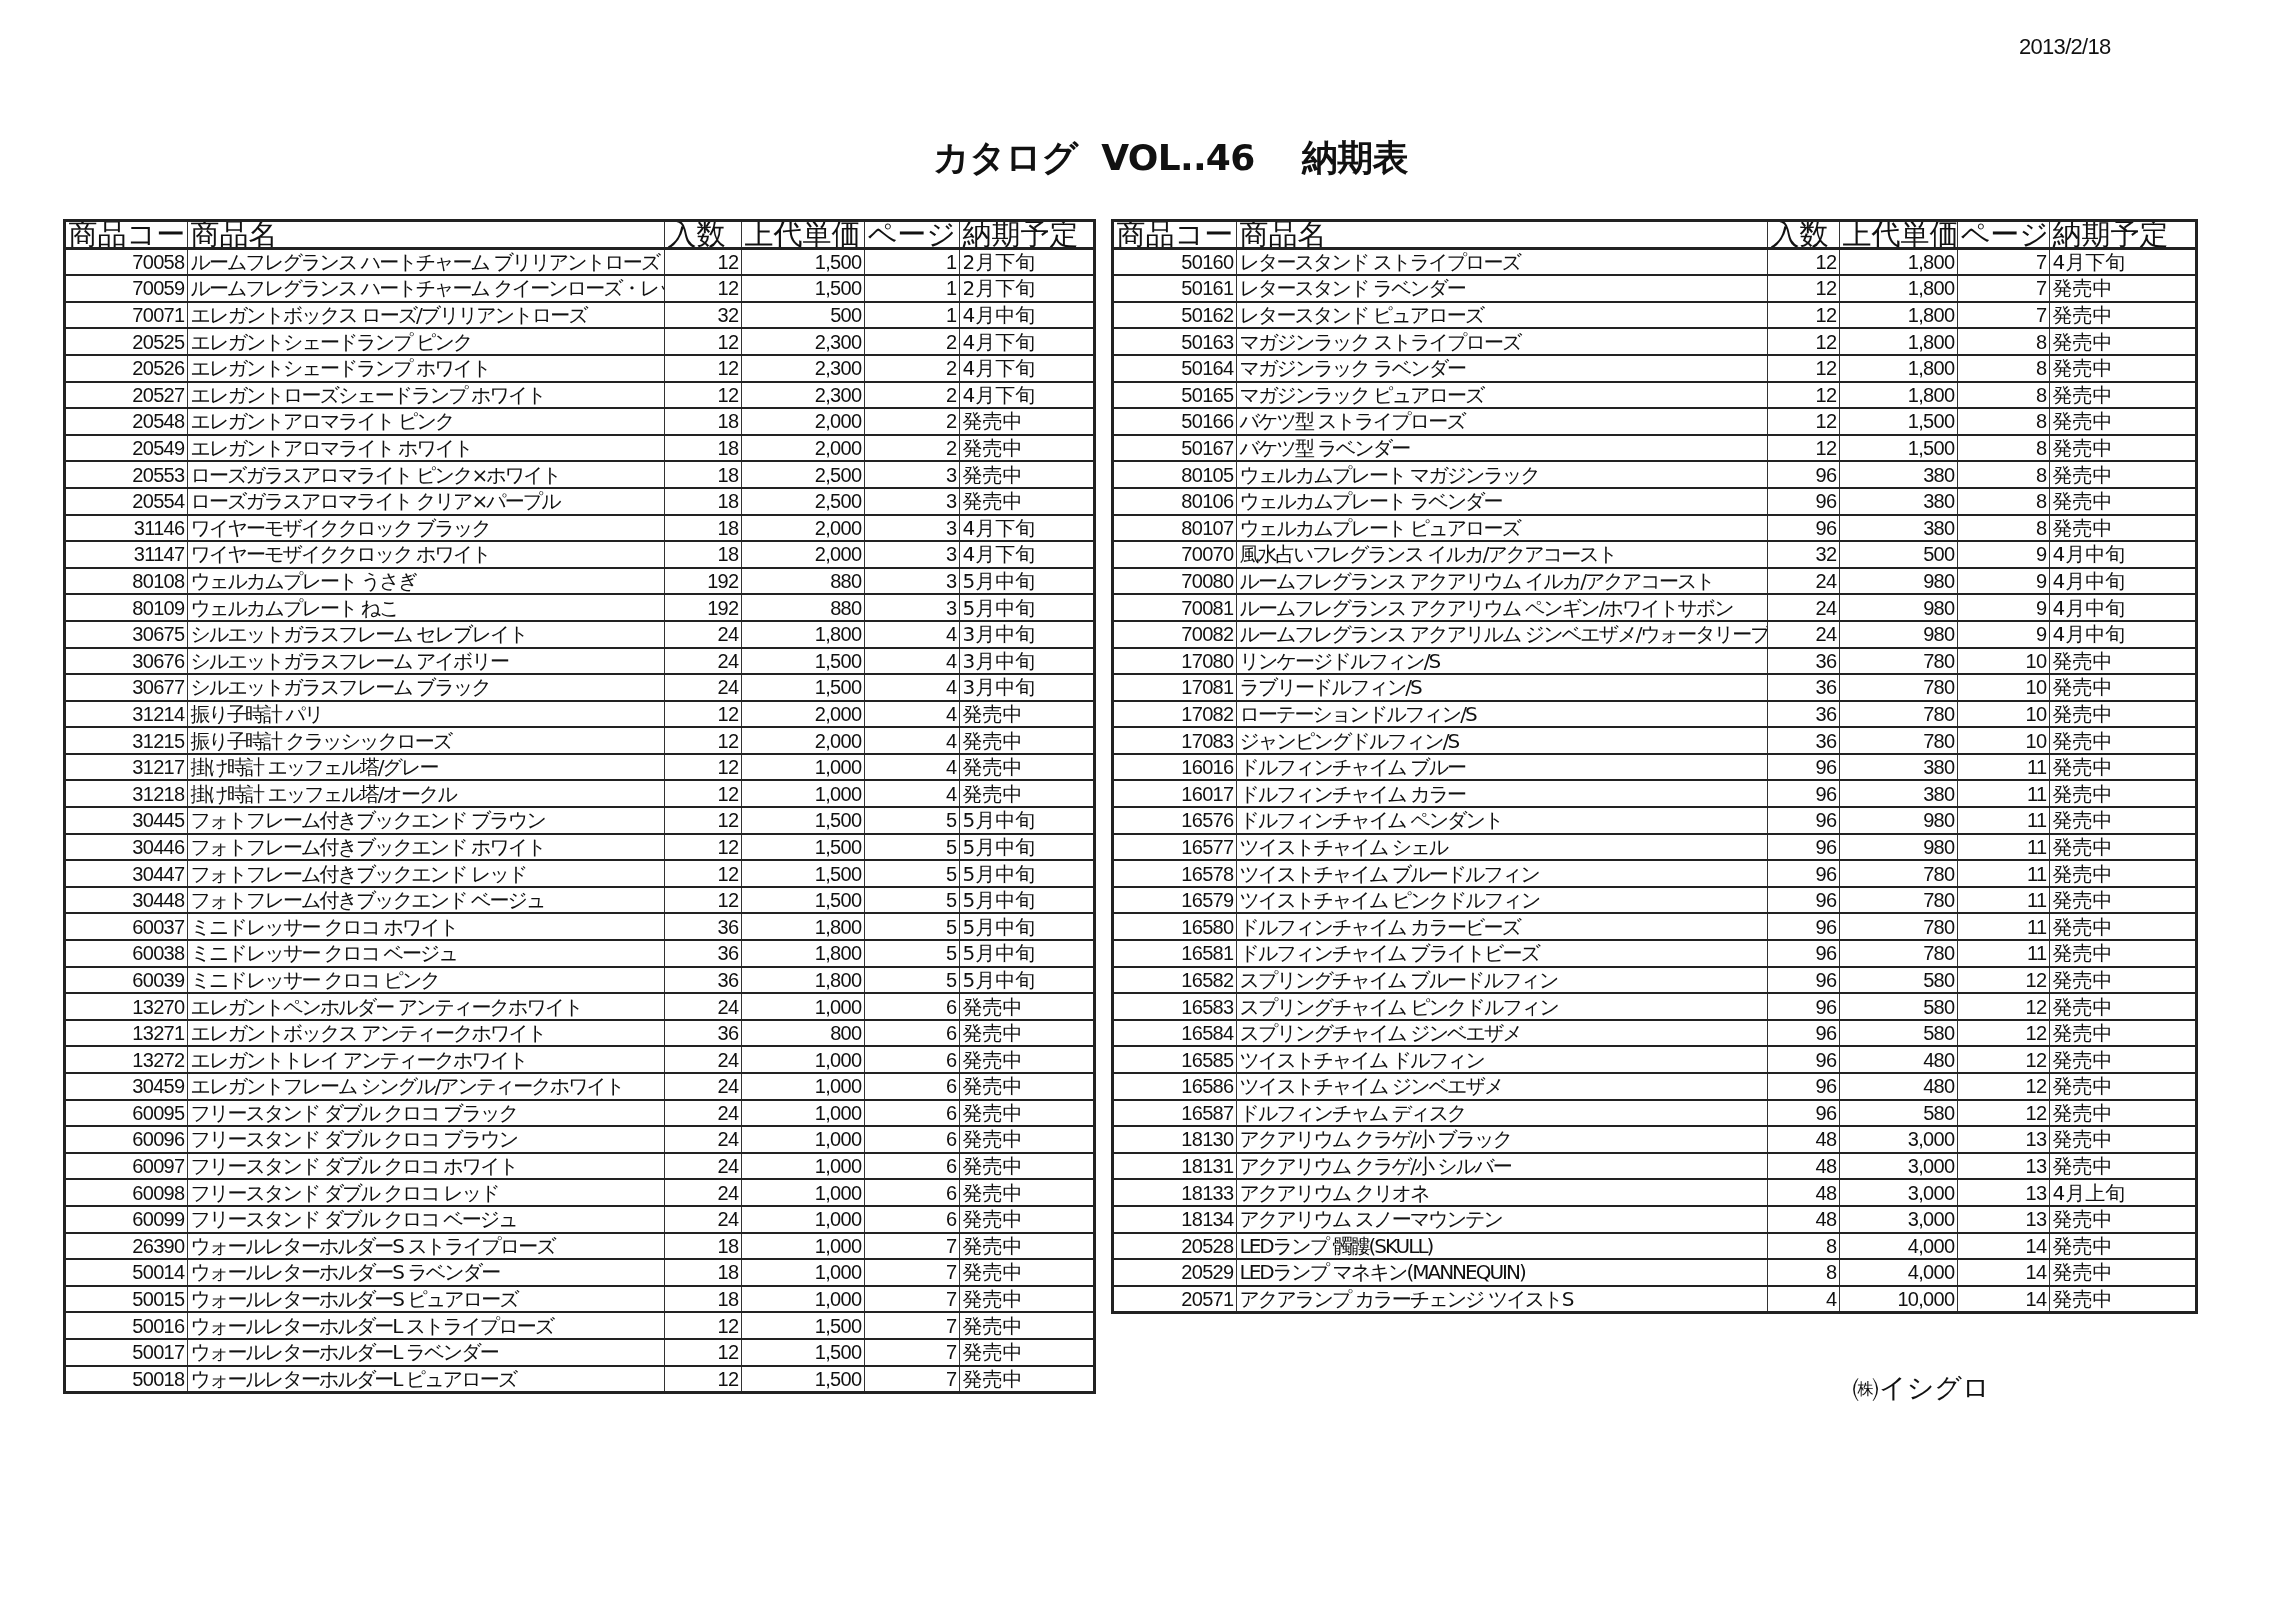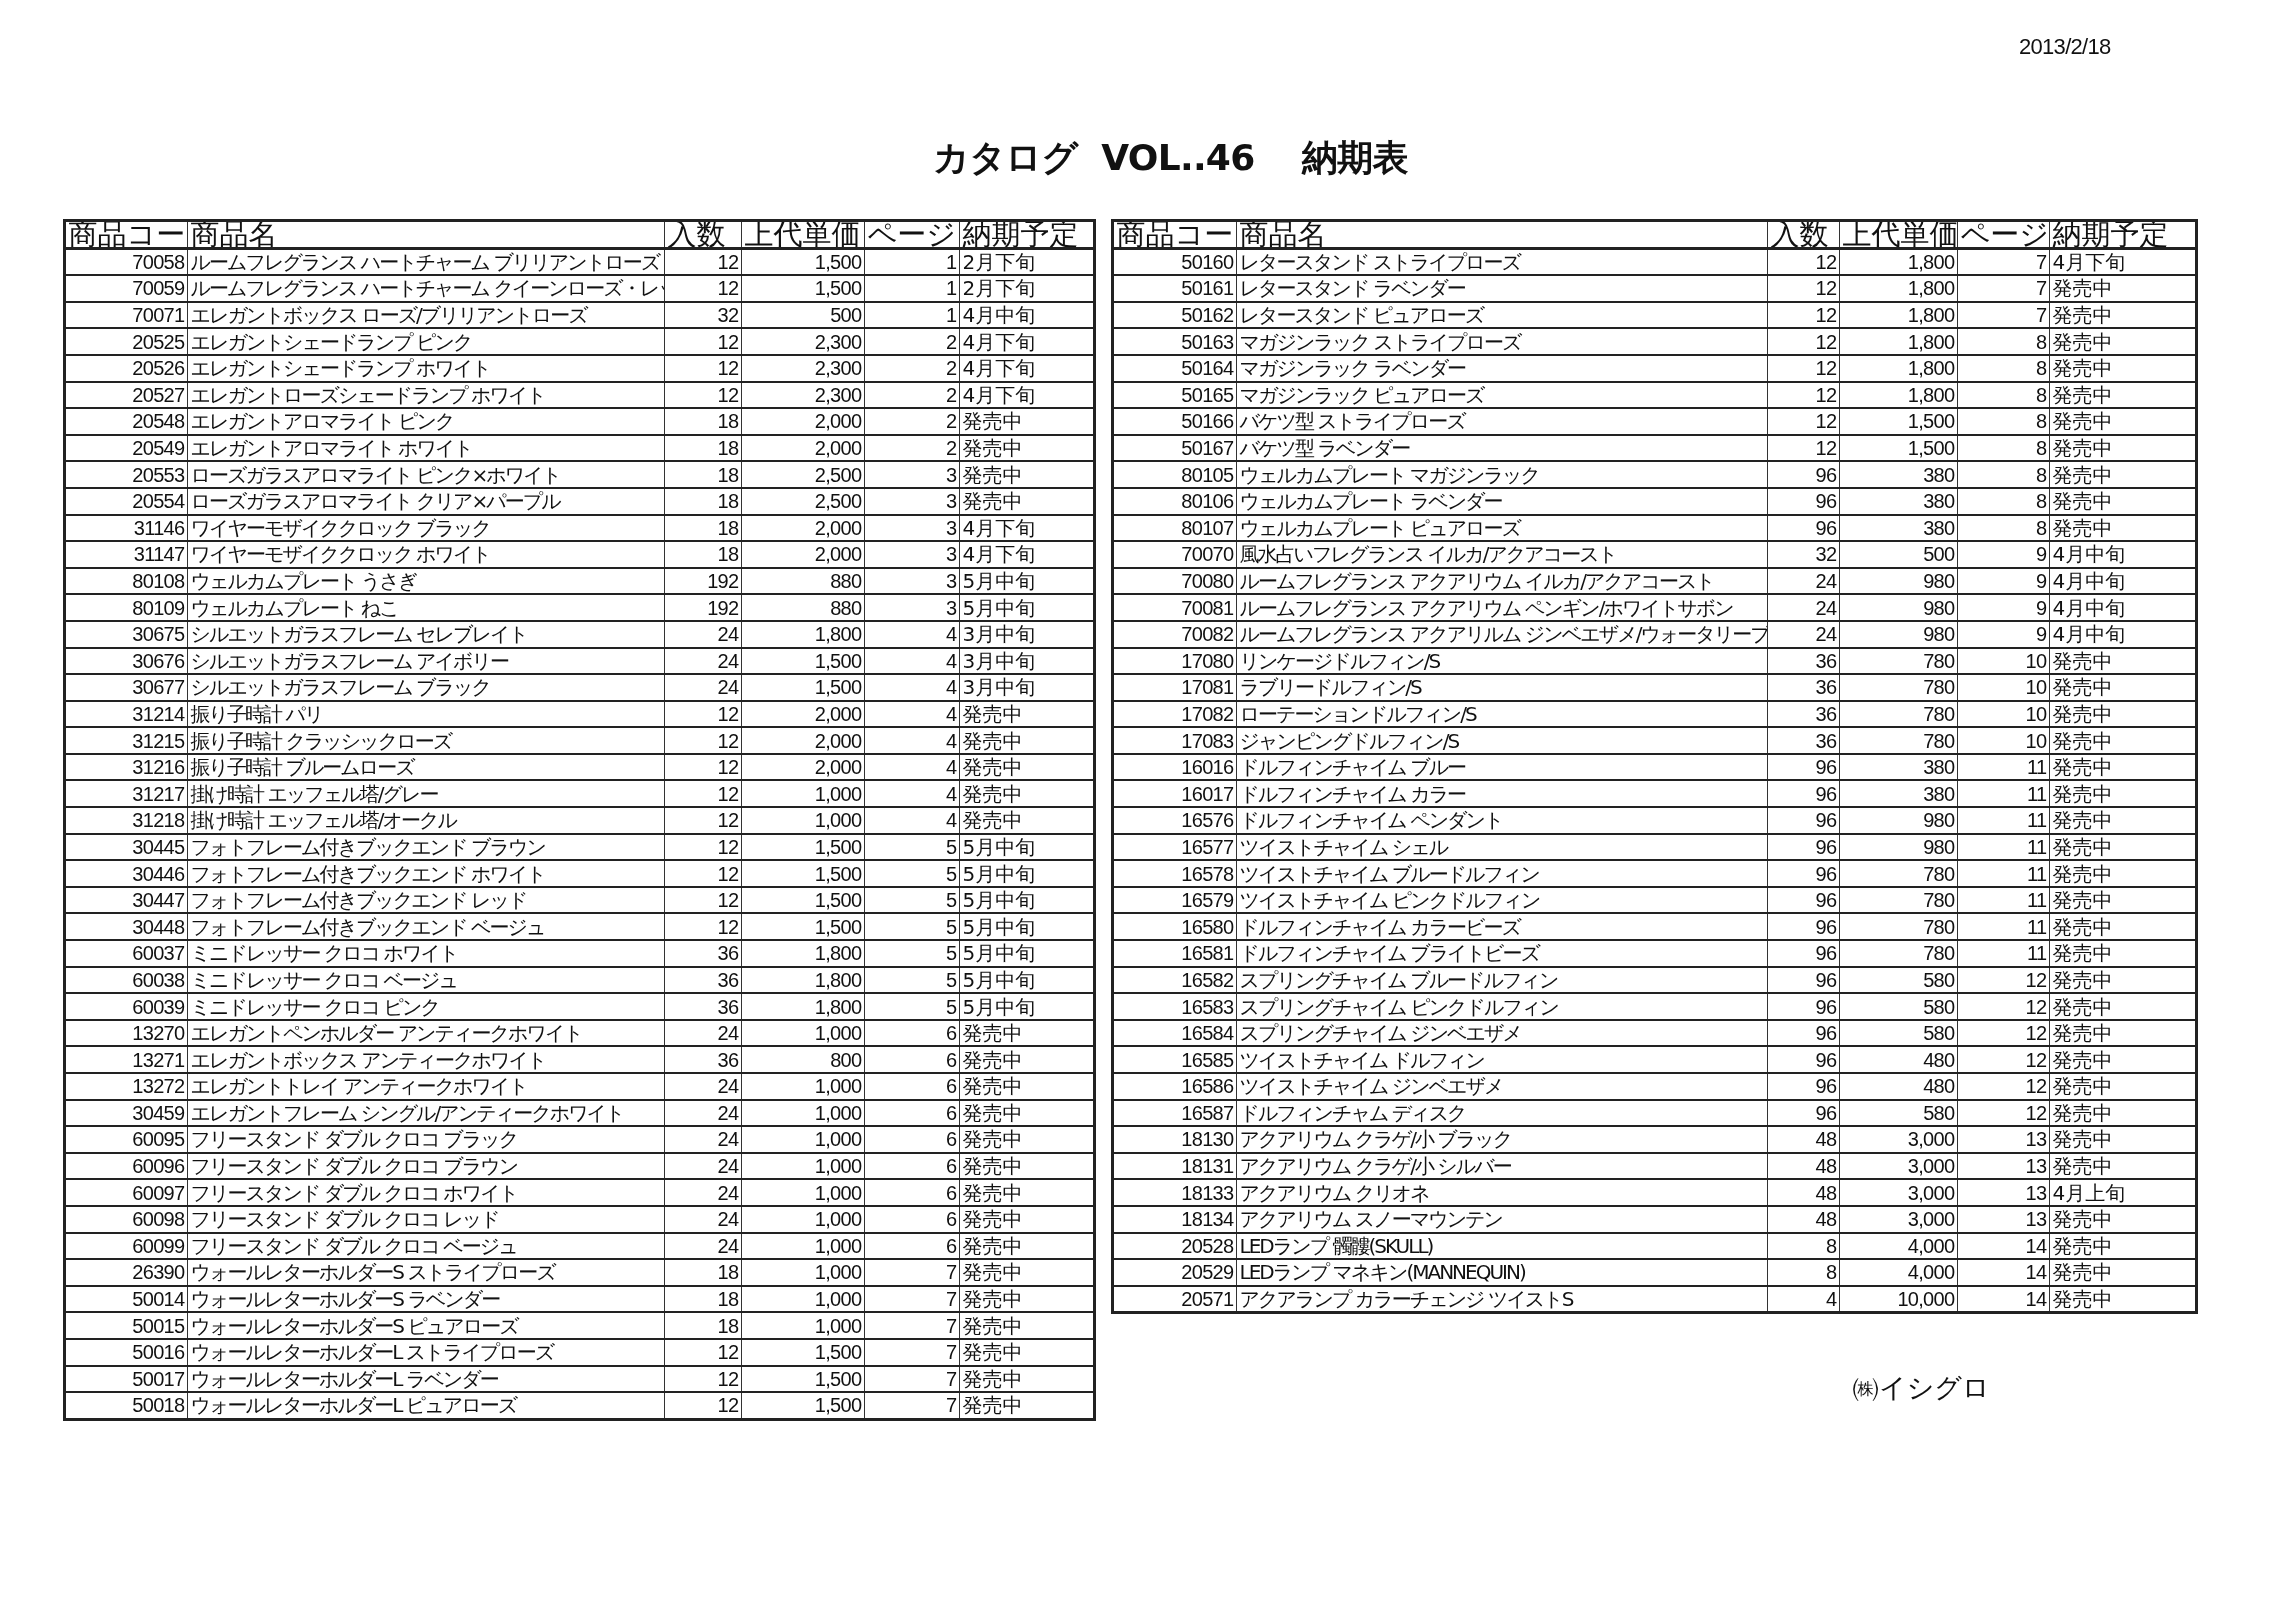--- a/index.html
+++ b/index.html
@@ -207,28 +207,20 @@
       </tr>
       <tr>
         <td class="code">31215</td>
         <td class="name">振り子時計 クラッシックローズ</td>
         <td class="qty">12</td>
         <td class="price">2,000</td>
         <td class="page">4</td>
         <td class="del">発売中</td>
       </tr>
       <tr>
-        <td class="code">31216</td>
-        <td class="name">振り子時計 ブルームローズ</td>
-        <td class="qty">12</td>
-        <td class="price">2,000</td>
-        <td class="page">4</td>
-        <td class="del">発売中</td>
-      </tr>
-      <tr>
         <td class="code">31217</td>
         <td class="name">掛け時計 エッフェル塔/グレー</td>
         <td class="qty">12</td>
         <td class="price">1,000</td>
         <td class="page">4</td>
         <td class="del">発売中</td>
       </tr>
       <tr>
         <td class="code">31218</td>
         <td class="name">掛け時計 エッフェル塔/オークル</td>

